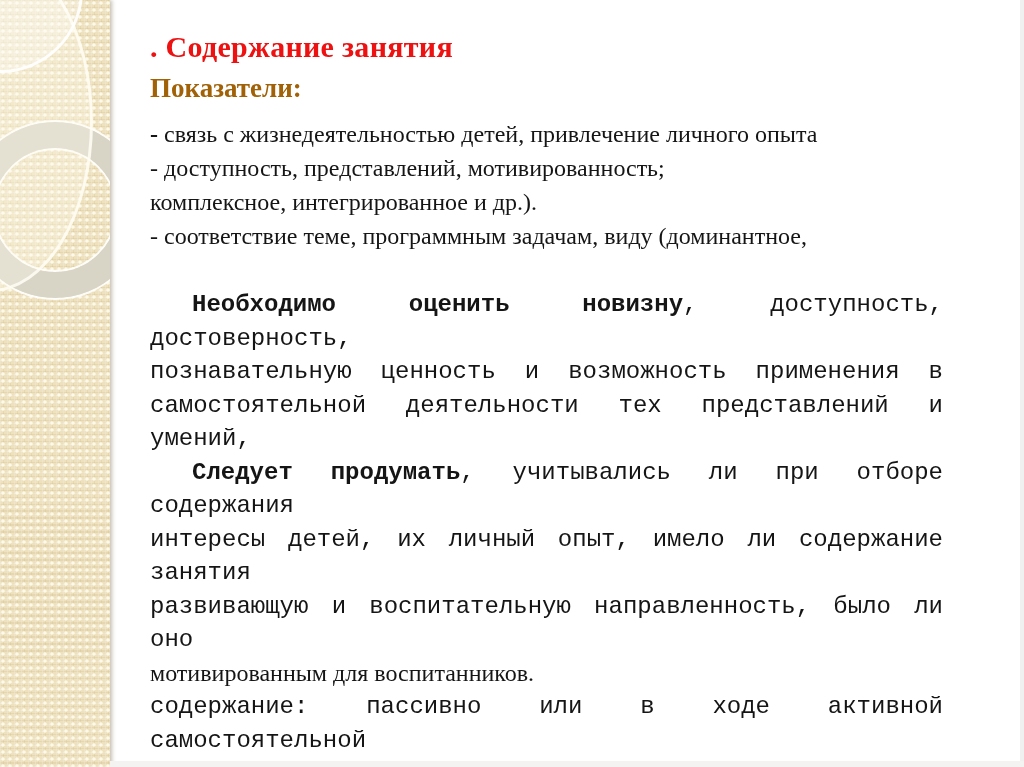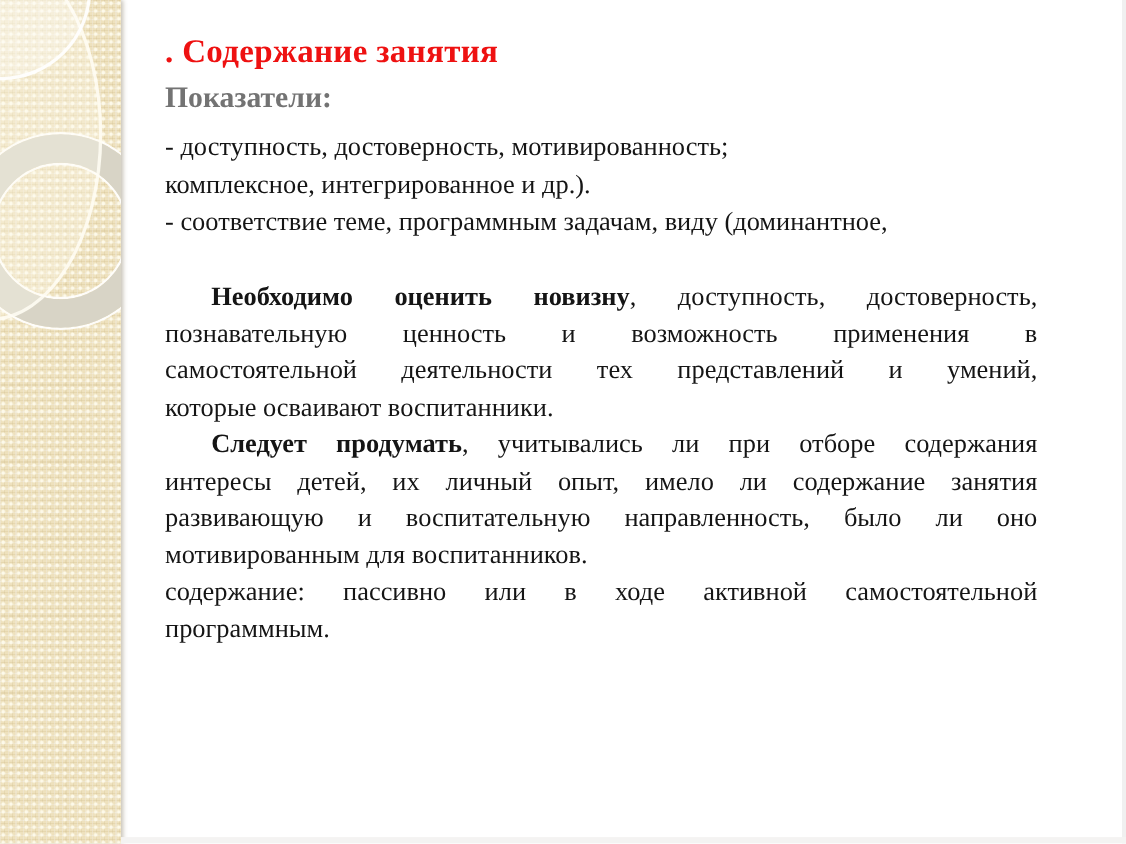--- a/index.html
+++ b/index.html
@@ -77,53 +77,53 @@
     font-size: 30px;
     font-weight: bold;
     color: var(--title-color);
     letter-spacing: 0.3px;
     margin-bottom: 9px;
     white-space: nowrap;
   }
   .subtitle {
     font-size: 27px;
     font-weight: bold;
-    color: #737373;
+    color: #a16207;
     margin-bottom: 13px;
   }
   .bullets { font-size: 24px; line-height: 34px; }
   .body-block { margin-top: 35px; font-size: 24px; line-height: 33.5px; }
   .line { white-space: nowrap; }
-  .line.justify { white-space: normal; text-align: justify; text-align-last: justify; }
+  .line.justify { white-space: normal; text-align: justify; text-align-last: justify; font-family: Liberation Mono, monospace; }
   .line.indent { text-indent: 42px; }
   .b { font-weight: bold; }
 </style>
 </head>
 <body>
 
 <div class="slide">
   <aside class="sidebar">
     <div class="ring-gray"></div>
     <div class="circle-large"></div>
     <div class="circle-small"></div>
   </aside>
 
   <main class="content">
     <h1 class="title">. Содержание занятия</h1>
     <h2 class="subtitle">Показатели:</h2>
     <div class="bullets" id="bullets">
-        <div class="line"><span>- доступность, достоверность, мотивированность;</span></div>
+        <div class="line"><span class="b">- </span><span>связь с жизнедеятельностью детей, привлечение личного опыта</span></div>
+        <div class="line"><span>- доступность, представлений, мотивированность;</span></div>
         <div class="line"><span>комплексное, интегрированное и др.).</span></div>
         <div class="line"><span>- соответствие теме, программным задачам, виду (доминантное,</span></div>
       </div>
     <div class="body-block" id="body">
         <div class="line justify indent"><span class="b">Необходимо оценить новизну</span><span>, доступность, достоверность,</span></div>
         <div class="line justify"><span>познавательную ценность и возможность применения в</span></div>
         <div class="line justify"><span>самостоятельной деятельности тех представлений и умений,</span></div>
-        <div class="line"><span>которые осваивают воспитанники.</span></div>
         <div class="line justify indent"><span class="b">Следует продумать</span><span>, учитывались ли при отборе содержания</span></div>
         <div class="line justify"><span>интересы детей, их личный опыт, имело ли содержание занятия</span></div>
         <div class="line justify"><span>развивающую и воспитательную направленность, было ли оно</span></div>
         <div class="line"><span>мотивированным для воспитанников.</span></div>
         <div class="line justify"><span>содержание: пассивно или в ходе активной самостоятельной</span></div>
         <div class="line"><span>программным.</span></div>
       </div>
   </main>
 
   <div class="edge-right"></div>

